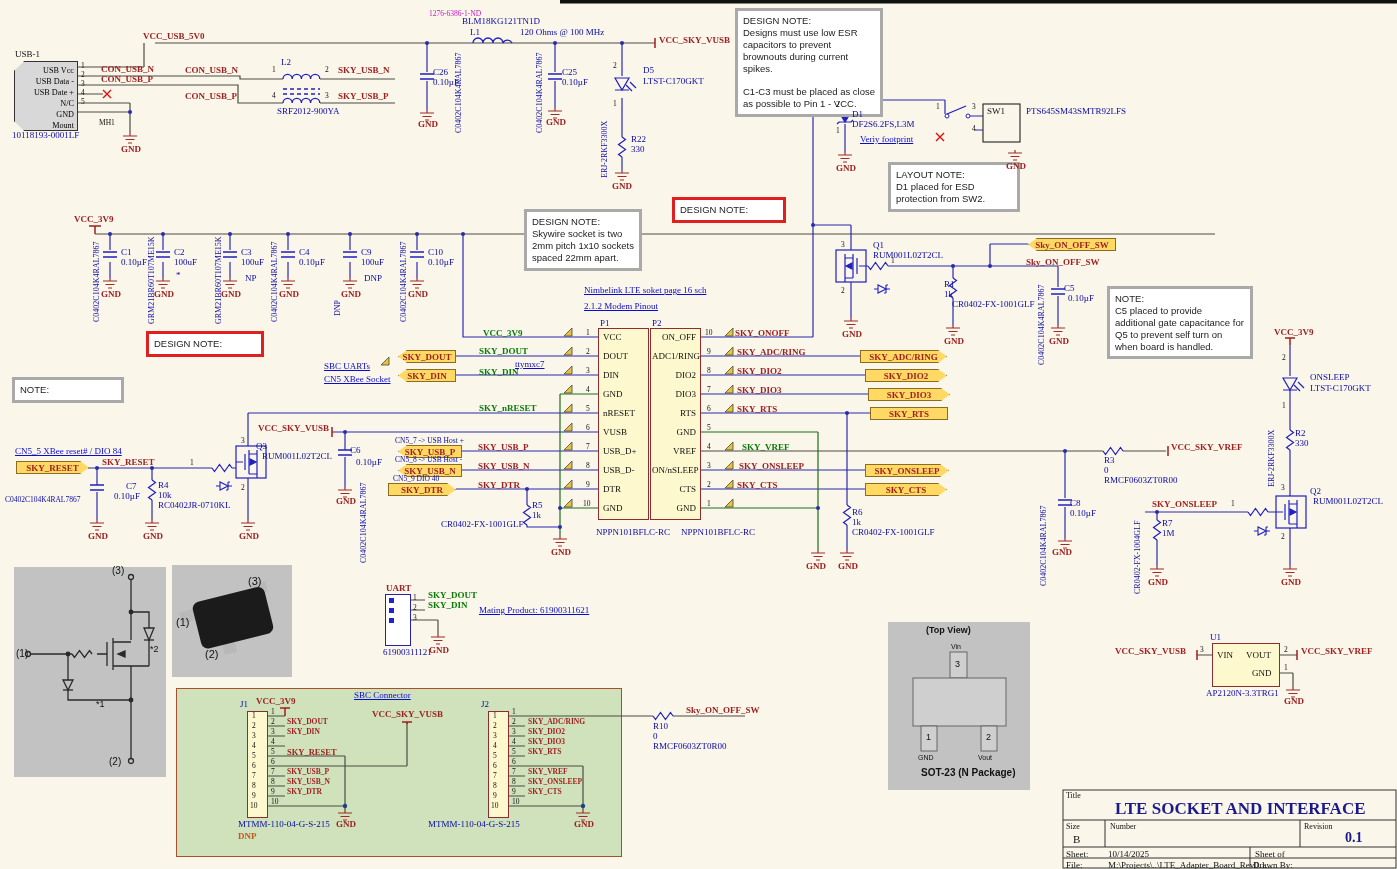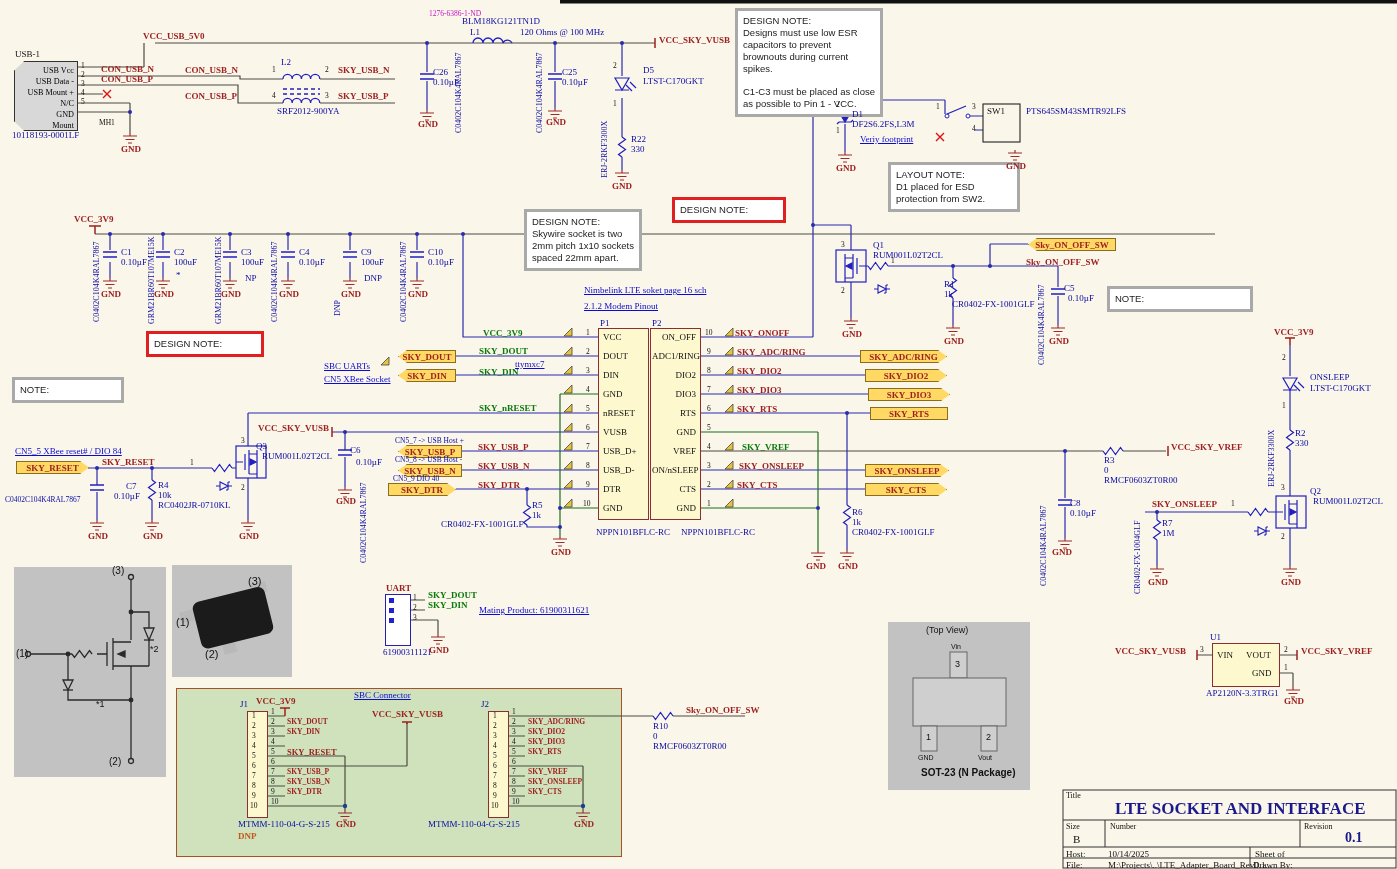--- a/index.html
+++ b/index.html
@@ -313,21 +313,21 @@
         <use href="#gndsym" x="583" y="810"></use>
       </g>
  <circle cx="345" cy="806" r="2.2" fill="#1d3f8f"></circle>
       <circle cx="583" cy="806" r="2.2" fill="#1d3f8f"></circle>
  <path fill="none" stroke="#9e2121" stroke-width="1.5" d="M280,708 H290 M285,708 V716 M402,722 H412 M407,722 V724"></path>
 </svg>
 
 <div class="usbbox" style="left:14px;top:61px;width:64px;height:70px">
   <div>USB Vcc</div>
   <div>USB Data -</div>
-  <div>USB Mount +</div>
+  <div>USB Date +</div>
   <div>N/C</div>
   <div>GND</div>
   <div>Mount</div>
 </div>
 <div class="connbox" style="left:598px;top:328px;width:51px;height:192px"></div>
 <div class="connbox" style="left:650px;top:328px;width:51px;height:192px"></div>
 <div class="connbox" style="left:247px;top:711px;width:21px;height:107px"></div>
 <div class="connbox" style="left:488px;top:711px;width:21px;height:107px"></div>
 <div style="position:absolute;left:385px;top:594px;width:24px;height:50px;background:#fff;border:1px solid #2222aa"></div>
 <div style="position:absolute;left:389px;top:598px;width:5px;height:5px;background:#2222cc"></div>
@@ -352,20 +352,21 @@
   <span>DESIGN NOTE:</span><br>
 </div>
 <div class="note red" style="left:146px;top:331px;width:102px">
   <span>DESIGN NOTE:</span><br>
 </div>
 <div class="note" style="left:12px;top:377px;width:96px">
   <span>NOTE:</span><br>
 </div>
 <div class="note" style="left:1107px;top:286px;width:130px">
   <span>NOTE:</span><br>
+  <span>C5 placed to provide additional gate capacitance for Q5 to prevent self turn on when board is handled.</span>
 </div>
 
 <div class="port tip-l" style="left:398px;top:350px;width:58px">SKY_DOUT</div>
 <div class="port tip-l" style="left:398px;top:369px;width:58px">SKY_DIN</div>
 <div class="port tip-l" style="left:398px;top:445px;width:64px">SKY_USB_P</div>
 <div class="port tip-l" style="left:398px;top:464px;width:64px">SKY_USB_N</div>
 <div class="port tip-r" style="left:388px;top:483px;width:68px">SKY_DTR</div>
 <div class="port tip-r" style="left:16px;top:461px;width:73px">SKY_RESET</div>
 <div class="port tip-l" style="left:1028px;top:238px;width:88px">Sky_ON_OFF_SW</div>
 <div class="port tip-r" style="left:860px;top:350px;width:87px">SKY_ADC/RING</div>
@@ -691,21 +692,21 @@
 <span class="t m sm" style="left:528px;top:778px">SKY_ONSLEEP</span>
 <span class="t m sm" style="left:528px;top:788px">SKY_CTS</span>
 <span class="t b" style="left:428px;top:820px">MTMM-110-04-G-S-215</span>
 <span class="t m" style="left:574px;top:820px">GND</span>
 
 <span class="t m" style="left:686px;top:706px">Sky_ON_OFF_SW</span>
 <span class="t b" style="left:653px;top:722px">R10</span>
 <span class="t b" style="left:653px;top:732px">0</span>
 <span class="t b" style="left:653px;top:742px">RMCF0603ZT0R00</span>
 
-<span class="t k" style="left:926px;top:626px;font-family:'Liberation Sans',sans-serif;font-weight:normal">(Top View)</span>
+<span class="t k" style="left:926px;top:626px;font-family:'Liberation Sans',sans-serif;font-weight:bold">(Top View)</span>
 <span class="t k" style="left:951px;top:643px;font-family:'Liberation Sans',sans-serif;font-size:7px">Vin</span>
 <span class="t k" style="left:955px;top:660px;font-family:'Liberation Sans',sans-serif">3</span>
 <span class="t k" style="left:926px;top:733px;font-family:'Liberation Sans',sans-serif">1</span>
 <span class="t k" style="left:986px;top:733px;font-family:'Liberation Sans',sans-serif">2</span>
 <span class="t k" style="left:918px;top:754px;font-family:'Liberation Sans',sans-serif;font-size:7px">GND</span>
 <span class="t k" style="left:978px;top:754px;font-family:'Liberation Sans',sans-serif;font-size:7px">Vout</span>
 <span class="t k" style="left:921px;top:768px;font-family:'Liberation Sans',sans-serif;font-weight:bold;font-size:10px">SOT-23 (N Package)</span>
 
 <span class="t b" style="left:1210px;top:633px">U1</span>
 <span class="t k" style="left:1217px;top:651px">VIN</span>
@@ -719,20 +720,20 @@
 <span class="t m" style="left:1301px;top:647px">VCC_SKY_VREF</span>
 <span class="t m" style="left:1284px;top:697px">GND</span>
 
 <span class="tb" style="left:1066px;top:791px;font-size:8px">Title</span>
 <span class="tb" style="left:1115px;top:799px;font-size:17px;font-weight:bold;color:#1a1a8c">LTE SOCKET AND INTERFACE</span>
 <span class="tb" style="left:1066px;top:822px;font-size:8px">Size</span>
 <span class="tb" style="left:1073px;top:833px;font-size:11px">B</span>
 <span class="tb" style="left:1110px;top:822px;font-size:8px">Number</span>
 <span class="tb" style="left:1304px;top:822px;font-size:8px">Revision</span>
 <span class="tb" style="left:1345px;top:830px;font-size:14px;font-weight:bold;color:#1a1a8c">0.1</span>
-<span class="tb" style="left:1066px;top:849px;font-size:9px">Host:</span>
+<span class="tb" style="left:1066px;top:849px;font-size:9px">Sheet:</span>
 <span class="tb" style="left:1108px;top:849px;font-size:9px">10/14/2025</span>
 <span class="tb" style="left:1255px;top:849px;font-size:9px">Sheet  of</span>
 <span class="tb" style="left:1066px;top:860px;font-size:9px">File:</span>
 <span class="tb" style="left:1108px;top:860px;font-size:9px">M:\Projects\..\LTE_Adapter_Board_Rev0.1...</span>
 <span class="tb" style="left:1253px;top:860px;font-size:9px">Drawn By:</span>
 
 </div>
 
 </body></html>

